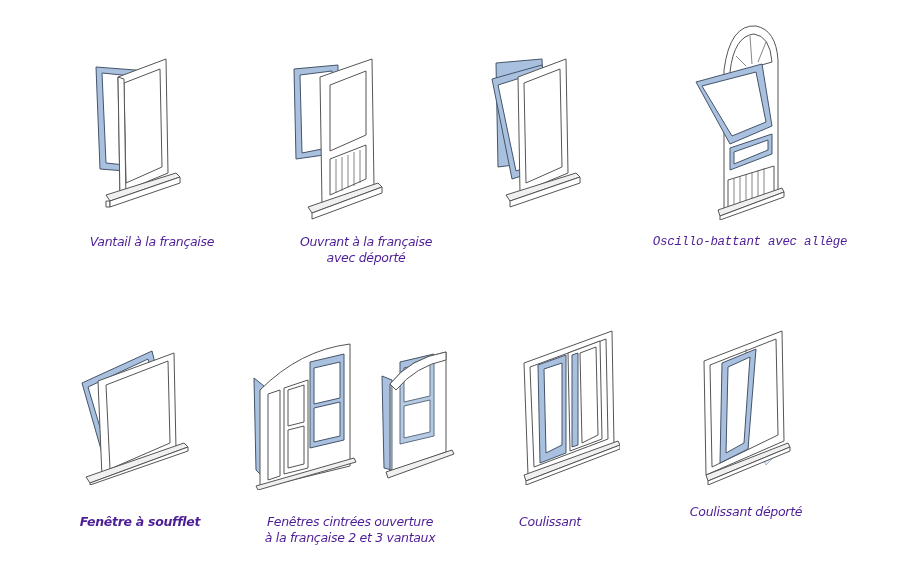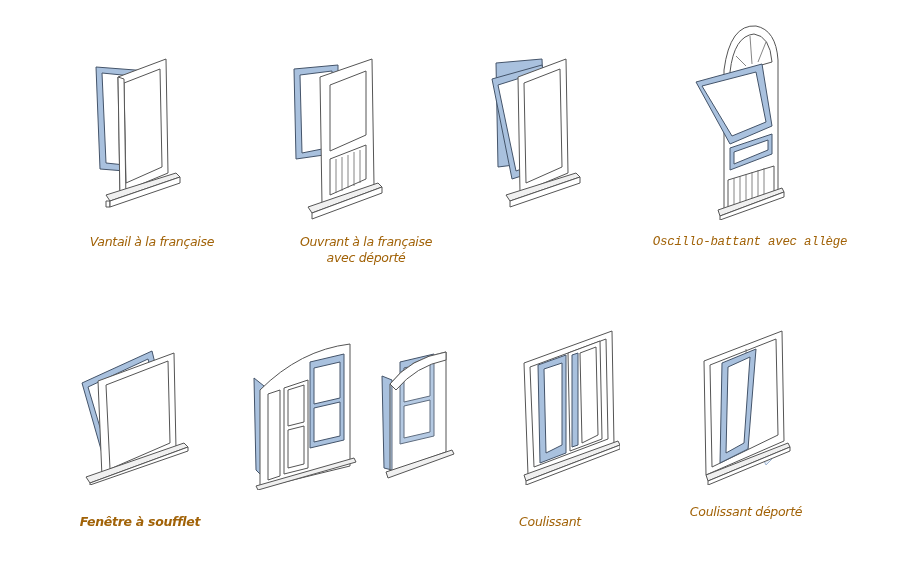--- a/index.html
+++ b/index.html
@@ -1,18 +1,18 @@
 <!DOCTYPE html>
 <html><head>
   <meta charset="utf-8">
   <style>
     html,body{margin:0;padding:0;background:#ffffff;}
     body{width:904px;height:584px;position:relative;overflow:hidden;font-family:"DejaVu Sans",sans-serif;}
     .art{position:absolute;}
-    .cap{position:absolute;width:220px;text-align:center;font-style:italic;font-size:12.5px;line-height:16px;color:#a16207;letter-spacing:-0.3px;font-family:"DejaVu Sans",sans-serif;}
+    .cap{position:absolute;width:220px;text-align:center;font-style:italic;font-size:12.5px;line-height:16px;color:#4c1d95;letter-spacing:-0.3px;font-family:"DejaVu Sans",sans-serif;}
     svg .f{fill:#ffffff;stroke:#555;stroke-width:1;stroke-linejoin:round;}
     svg .s{fill:#f0f0f0;stroke:#555;stroke-width:1;stroke-linejoin:round;}
     svg .g{fill:#a9c1de;stroke:#44546a;stroke-width:1;stroke-linejoin:round;}
     svg .gi{fill:#ffffff;stroke:#44546a;stroke-width:1;}
     svg .l{fill:none;stroke:#666;stroke-width:0.8;}
     svg .a{fill:#e6eef8;stroke:#8aa4c8;stroke-width:0.8;}
   </style>
 </head>
 <body>
 
@@ -124,20 +124,22 @@
     <polygon class="g" points="132,36 142,40 142,130 134,128"></polygon>
     <polygon class="g" points="150,22 184,14 184,96 150,104"></polygon>
     <polygon class="gi" points="154,28 180,22 180,56 154,62"></polygon>
     <polygon class="gi" points="154,66 180,60 180,92 154,98"></polygon>
     <path class="f" d="M140,44 Q160,18 196,12 L196,112 L140,132 Z" style="fill-opacity:0.15"></path>
     <path class="f" d="M140,44 Q160,18 196,12 L196,20 Q166,26 146,50 Z"></path>
     <polygon class="s" points="136,132 202,110 204,114 138,138"></polygon>
   </svg>
 </div>
 <div class="cap" style="left:240px;top:514px;">
+  <div>Fenêtres cintrées ouverture</div>
+  <div>à la française 2 et 3 vantaux</div>
 </div>
 
 <div class="art" style="left:520px;top:325px;">
   <svg width="100" height="160" viewBox="0 0 100 160">
     <polygon class="f" points="4,38 92,6 94,120 8,150"></polygon>
     <polygon class="gi" points="10,42 86,14 88,114 14,142" style="stroke:#555"></polygon>
     <polygon class="g" points="18,40 46,30 46,128 20,138"></polygon>
     <polygon class="gi" points="24,44 42,38 42,120 26,128"></polygon>
     <polygon class="f" points="48,28 80,16 82,114 50,126"></polygon>
     <polygon class="g" points="52,30 58,28 58,120 52,122"></polygon>

